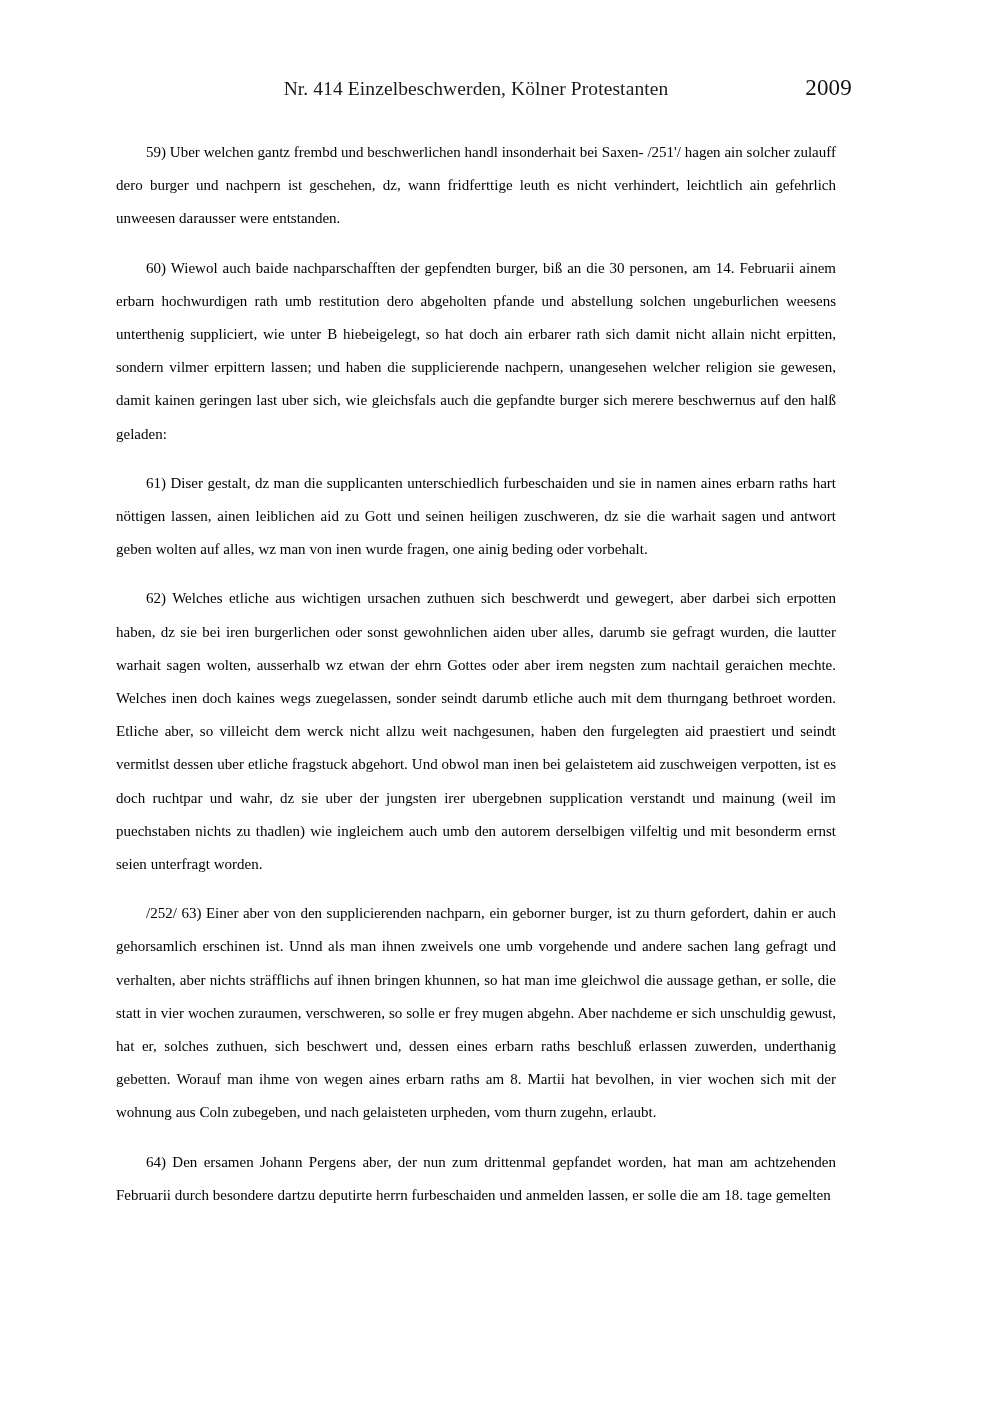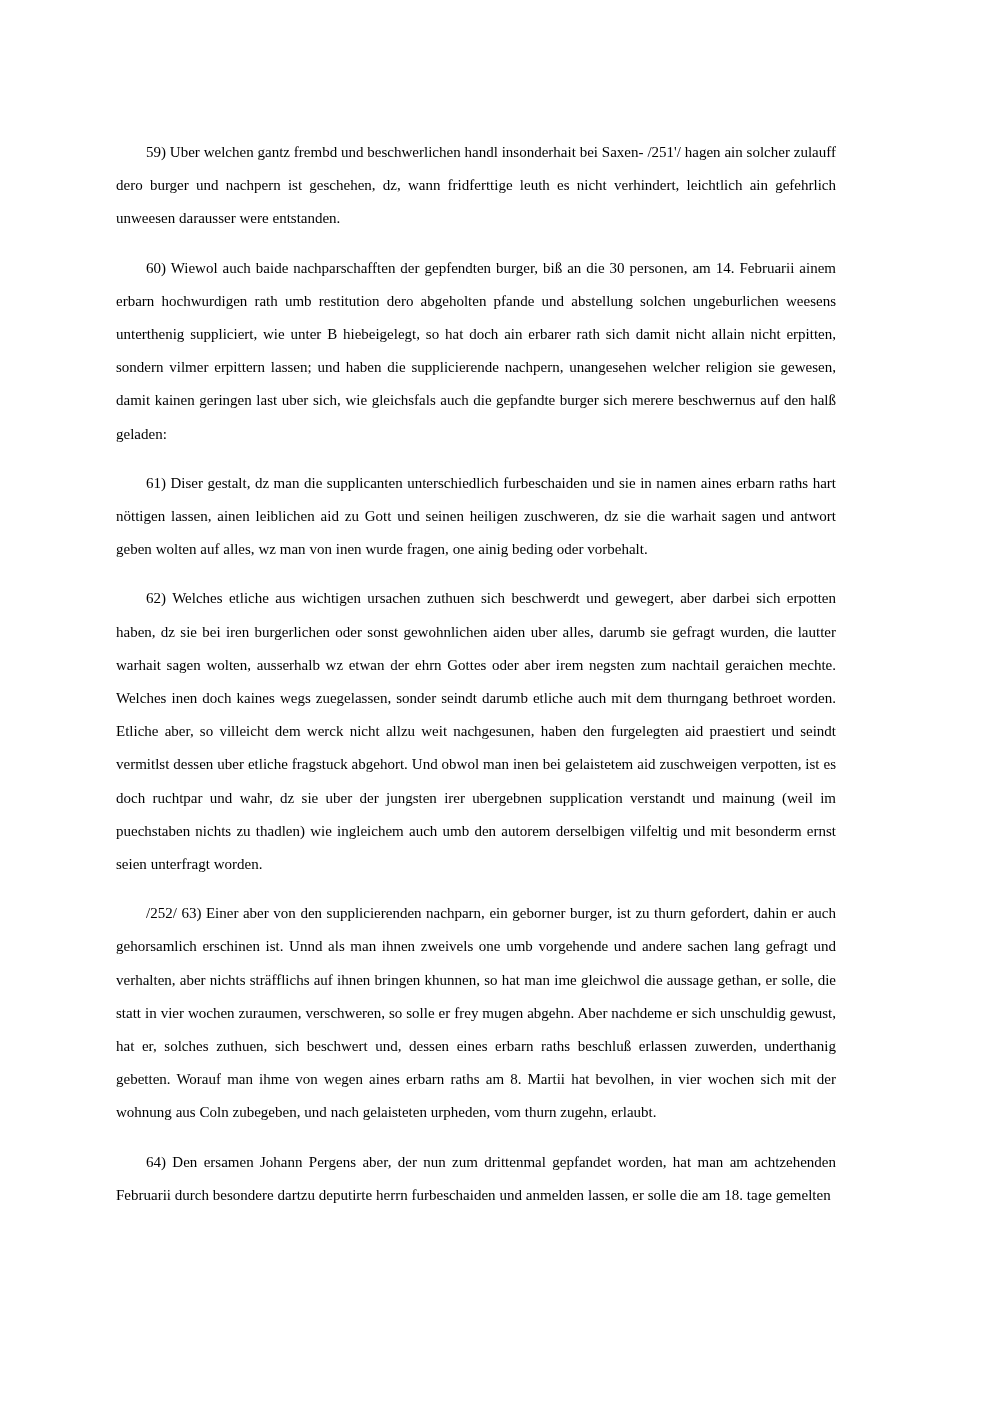--- a/index.html
+++ b/index.html
@@ -67,20 +67,24 @@
   }
   p.para:last-child {
     
   }
 </style>
 </head>
 <body>
 
 <div class="page">
 
+  <div class="running-head">
+    <span class="running-head-title">Nr. 414 Einzelbeschwerden, Kölner Protestanten</span>
+    <span class="folio">2009</span>
+  </div>
 
   <div class="text-block">
     <p class="para">59) Uber welchen gantz frembd und beschwerlichen handl insonderhait bei Saxen- /251'/ hagen ain solcher zulauff dero burger und nachpern ist geschehen, dz, wann fridferttige leuth es nicht verhindert, leichtlich ain gefehrlich unweesen darausser were entstanden.</p>
     <p class="para">60) Wiewol auch baide nachparschafften der gepfendten burger, biß an die 30 personen, am 14. Februarii ainem erbarn hochwurdigen rath umb restitution dero abgeholten pfande und abstellung solchen ungeburlichen weesens unterthenig suppliciert, wie unter B hiebeigelegt, so hat doch ain erbarer rath sich damit nicht allain nicht erpitten, sondern vilmer erpittern lassen; und haben die supplicierende nachpern, unangesehen welcher religion sie gewesen, damit kainen geringen last uber sich, wie gleichsfals auch die gepfandte burger sich merere beschwernus auf den halß geladen:</p>
     <p class="para">61) Diser gestalt, dz man die supplicanten unterschiedlich furbeschaiden und sie in namen aines erbarn raths hart nöttigen lassen, ainen leiblichen aid zu Gott und seinen heiligen zuschweren, dz sie die warhait sagen und antwort geben wolten auf alles, wz man von inen wurde fragen, one ainig beding oder vorbehalt.</p>
     <p class="para">62) Welches etliche aus wichtigen ursachen zuthuen sich beschwerdt und gewegert, aber darbei sich erpotten haben, dz sie bei iren burgerlichen oder sonst gewohnlichen aiden uber alles, darumb sie gefragt wurden, die lautter warhait sagen wolten, ausserhalb wz etwan der ehrn Gottes oder aber irem negsten zum nachtail geraichen mechte. Welches inen doch kaines wegs zuegelassen, sonder seindt darumb etliche auch mit dem thurngang bethroet worden. Etliche aber, so villeicht dem werck nicht allzu weit nachgesunen, haben den furgelegten aid praestiert und seindt vermitlst dessen uber etliche fragstuck abgehort. Und obwol man inen bei gelaistetem aid zuschweigen verpotten, ist es doch ruchtpar und wahr, dz sie uber der jungsten irer ubergebnen supplication verstandt und mainung (weil im puechstaben nichts zu thadlen) wie ingleichem auch umb den autorem derselbigen vilfeltig und mit besonderm ernst seien unterfragt worden.</p>
     <p class="para">/252/ 63) Einer aber von den supplicierenden nachparn, ein geborner burger, ist zu thurn gefordert, dahin er auch gehorsamlich erschinen ist. Unnd als man ihnen zweivels one umb vorgehende und andere sachen lang gefragt und verhalten, aber nichts sträfflichs auf ihnen bringen khunnen, so hat man ime gleichwol die aussage gethan, er solle, die statt in vier wochen zuraumen, verschweren, so solle er frey mugen abgehn. Aber nachdeme er sich unschuldig gewust, hat er, solches zuthuen, sich beschwert und, dessen eines erbarn raths beschluß erlassen zuwerden, underthanig gebetten. Worauf man ihme von wegen aines erbarn raths am 8. Martii hat bevolhen, in vier wochen sich mit der wohnung aus Coln zubegeben, und nach gelaisteten urpheden, vom thurn zugehn, erlaubt.</p>
     <p class="para">64) Den ersamen Johann Pergens aber, der nun zum drittenmal gepfandet worden, hat man am achtzehenden Februarii durch besondere dartzu deputirte herrn furbeschaiden und anmelden lassen, er solle die am 18. tage gemelten</p>
   </div>
 

